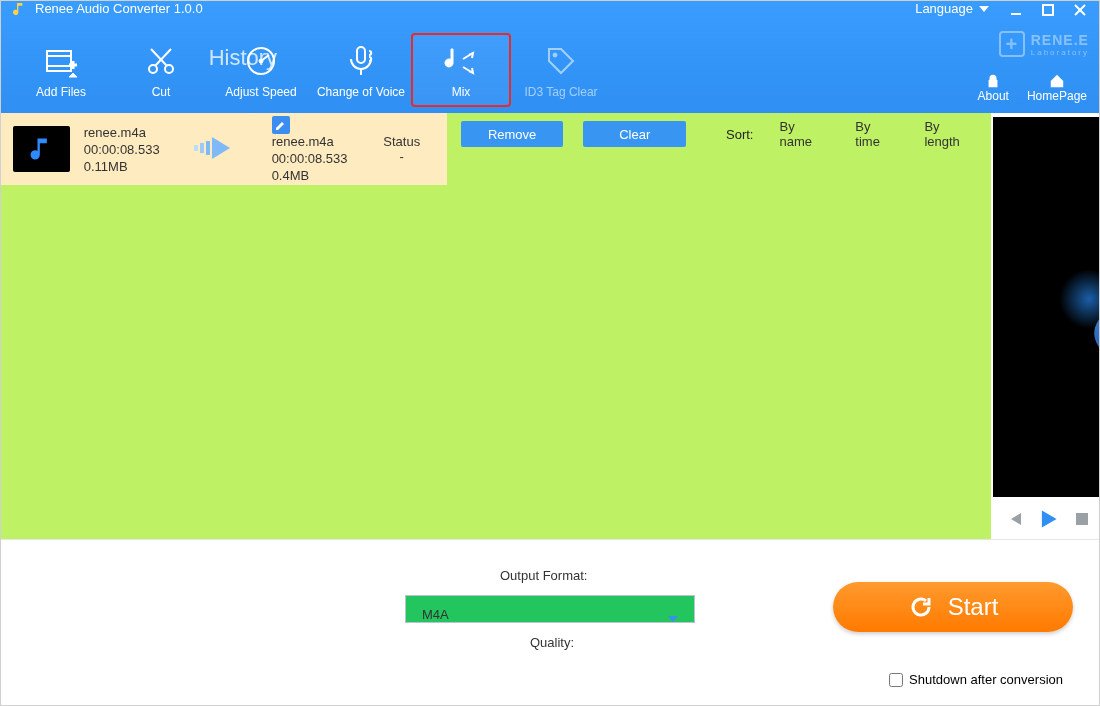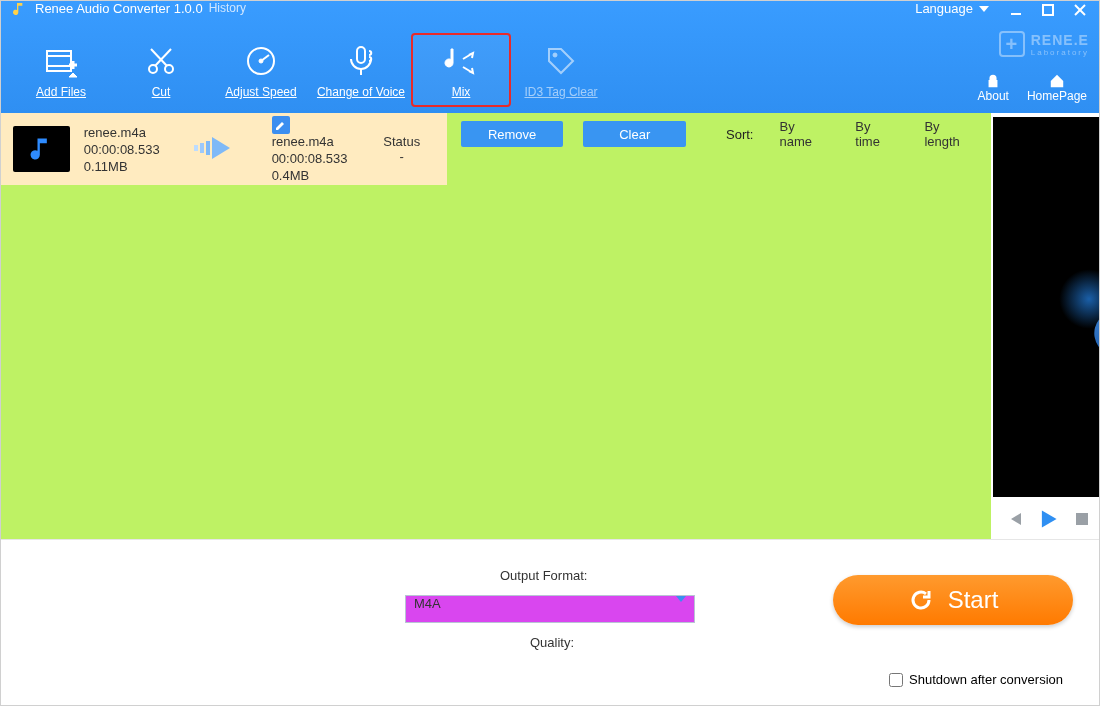--- a/index.html
+++ b/index.html
@@ -3,34 +3,34 @@
 <meta charset="utf-8">
 <style>
   * { box-sizing: border-box; margin: 0; padding: 0; font-family: "Segoe UI", Arial, sans-serif; }
   html,body { width:1100px; height:706px; background:#f4f4f4; }
   .window { width:1100px; height:706px; background:#fff; border:1px solid #d0d0d0; position:relative; overflow:hidden;}
   
   .header { height:112px; background:linear-gradient(#399cff,#2f8ff2); color:#fff; }
   .titlebar { height:28px; display:flex; align-items:flex-start; padding:0 10px; font-size:13px; }
   .titlebar .app-icon svg { width:16px; height:16px; }
   .titlebar .title { margin-left:8px; }
-  .titlebar .history { margin-left:6px; font-size:12px; color:#cfe6ff; }
+  .titlebar .history { margin-left:6px; font-size:22px; color:#cfe6ff;margin-top:44px; }
   .titlebar .spacer { flex:1; }
   .lang { display:flex; align-items:center; gap:6px; cursor:pointer; font-size:13px;}
   .lang .tri { width:0;height:0;border-left:5px solid transparent;border-right:5px solid transparent;border-top:6px solid #fff;}
   .winbtns { display:flex; gap:14px; margin-left:18px;}
   .winbtn { width:18px;height:18px; display:flex;align-items:center;justify-content:center; cursor:pointer; color:#fff;}
   .winbtn svg{width:14px;height:14px;stroke:#fff;fill:none;stroke-width:2;}
   .toolbar { height:84px; display:flex; align-items:flex-end; padding:0 10px 6px 10px; position:relative;}
   .tbtn { width:100px; text-align:center; color:#fff; cursor:pointer; padding:6px 0; border:2px solid transparent; border-radius:4px;}
   .tbtn.sel { border:2px solid #e82a2a; background:rgba(255,255,255,0.05);}
   .tbtn .ticon { height:40px; display:flex; align-items:center; justify-content:center;}
   .tbtn .ticon svg { width:36px; height:36px; fill:#fff; stroke:#fff;}
   .tbtn.disabled { opacity:.55; }
-  .tbtn .tlabel { font-size:12px; margin-top:4px;text-decoration:underline;}
+  .tbtn .tlabel { font-size:12px; margin-top:4px;}
   .headright { position:absolute; right:12px; bottom:10px; display:flex; gap:18px; align-items:flex-end;}
   .headlink { display:flex; flex-direction:column; align-items:center; font-size:12px; color:#fff; cursor:pointer;}
   .headlink svg{width:18px;height:16px;fill:#fff;}
   .brand { position:absolute; right:10px; top:30px; opacity:.4; font-size:14px; font-weight:bold; color:#fff; letter-spacing:1px; display:flex; align-items:center; gap:6px;}
   .brand .cross{width:26px;height:26px;border:2px solid #fff;border-radius:4px;display:flex;align-items:center;justify-content:center;}
   .brand .cross::before{content:"+";font-size:20px;line-height:1;}
   .brand .sub{font-size:8px;font-weight:normal;letter-spacing:2px;display:block;}
   
   .body { position:absolute; top:112px; left:0; right:0; height:428px; display:flex;}
   .filepane { flex:1; background:#bef264; display:flex; flex-direction:row;}
@@ -58,31 +58,31 @@
   .pbtn svg{width:18px;height:18px;fill:#9aa0a6;}
   .pbtn.play svg{fill:#2f8ff2;width:22px;height:22px;}
   .vol { margin-left:auto; display:flex; align-items:center; gap:8px;}
   .vol svg{width:18px;height:18px;fill:#2f8ff2;}
   .volslider{width:90px;height:4px;background:#ff8a1f;position:relative;border-radius:2px;}
   .volslider::after{content:"";position:absolute;right:28px;top:-4px;width:12px;height:12px;border-radius:50%;background:#ff8a1f;}
   
   .bottom { position:absolute; left:0;right:0;bottom:0; height:166px; background:#fff; border-top:1px solid #e6e6e6; padding:28px 22px 14px 22px;}
   .formrow { display:flex; align-items:center; gap:12px; margin-bottom:22px; font-size:13px;flex-direction:column;}
   .formlabel { width:100px; color:#333;}
-  .combo { height:28px; border:1px solid #b8c4d4; background:#d946ef; display:flex; align-items:flex-start; padding:0 8px; font-size:13px; color:#333; cursor:pointer; position:relative;}
+  .combo { height:28px; border:1px solid #b8c4d4; background:#22c55e; display:flex; align-items:flex-end; padding:0 16px; font-size:13px; color:#333; cursor:pointer; position:relative;}
   .combo .ctri{margin-left:auto;width:0;height:0;border-left:5px solid transparent;border-right:5px solid transparent;border-top:6px solid #3b8ef0;}
   .combo.fmt{width:290px;}
   .combo.qual{width:160px;}
   .qlabel{margin-left:60px;}
   .pathrow .combo{flex:1;}
   .iconbtn{width:28px;height:28px;border-radius:4px;display:flex;align-items:center;justify-content:center;cursor:pointer;color:#fff;}
   .iconbtn.more{background:#3b8ef0;}
   .iconbtn.folder{background:#3b8ef0;}
   .iconbtn svg{width:16px;height:16px;fill:#fff;}
-  .startbtn{ position:absolute; right:26px; top:35px; width:240px; height:50px; border-radius:26px; background:linear-gradient(#ff9a2e,#ff7a00); color:#fff; font-size:24px; display:flex; align-items:center; justify-content:center; gap:14px; cursor:pointer; box-shadow:0 2px 4px rgba(0,0,0,.2);}
+  .startbtn{ position:absolute; right:26px; top:42px; width:240px; height:50px; border-radius:26px; background:linear-gradient(#ff9a2e,#ff7a00); color:#fff; font-size:24px; display:flex; align-items:center; justify-content:center; gap:14px; cursor:pointer; box-shadow:0 2px 4px rgba(0,0,0,.2);}
   .startbtn svg{width:26px;height:26px;fill:none;stroke:#fff;stroke-width:3;}
   .shutdown { position:absolute; right:36px; bottom:18px; display:flex; align-items:center; gap:6px; font-size:13px;}
   .shutdown input{width:14px;height:14px;}
 </style>
 </head>
 <body>
 
 <div class="window">
   <div class="header">
     <div class="titlebar">

